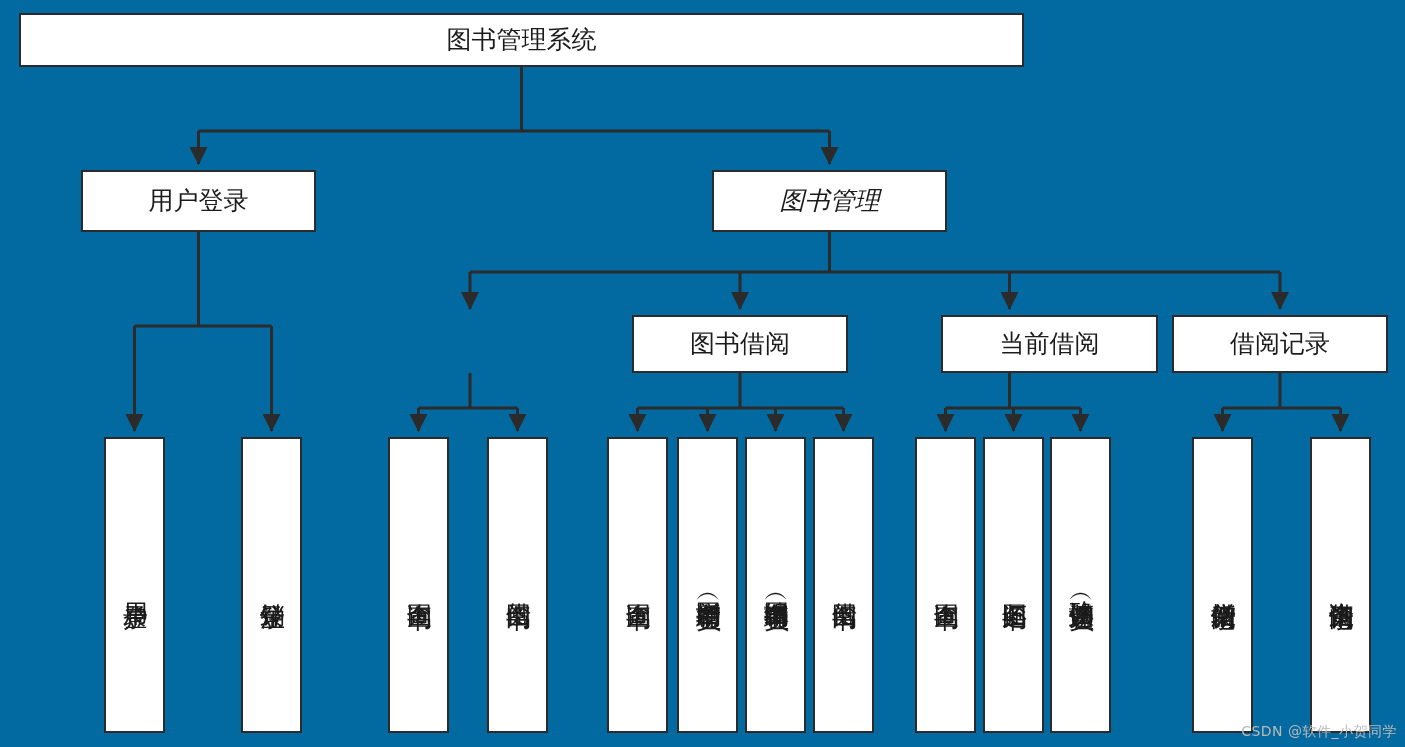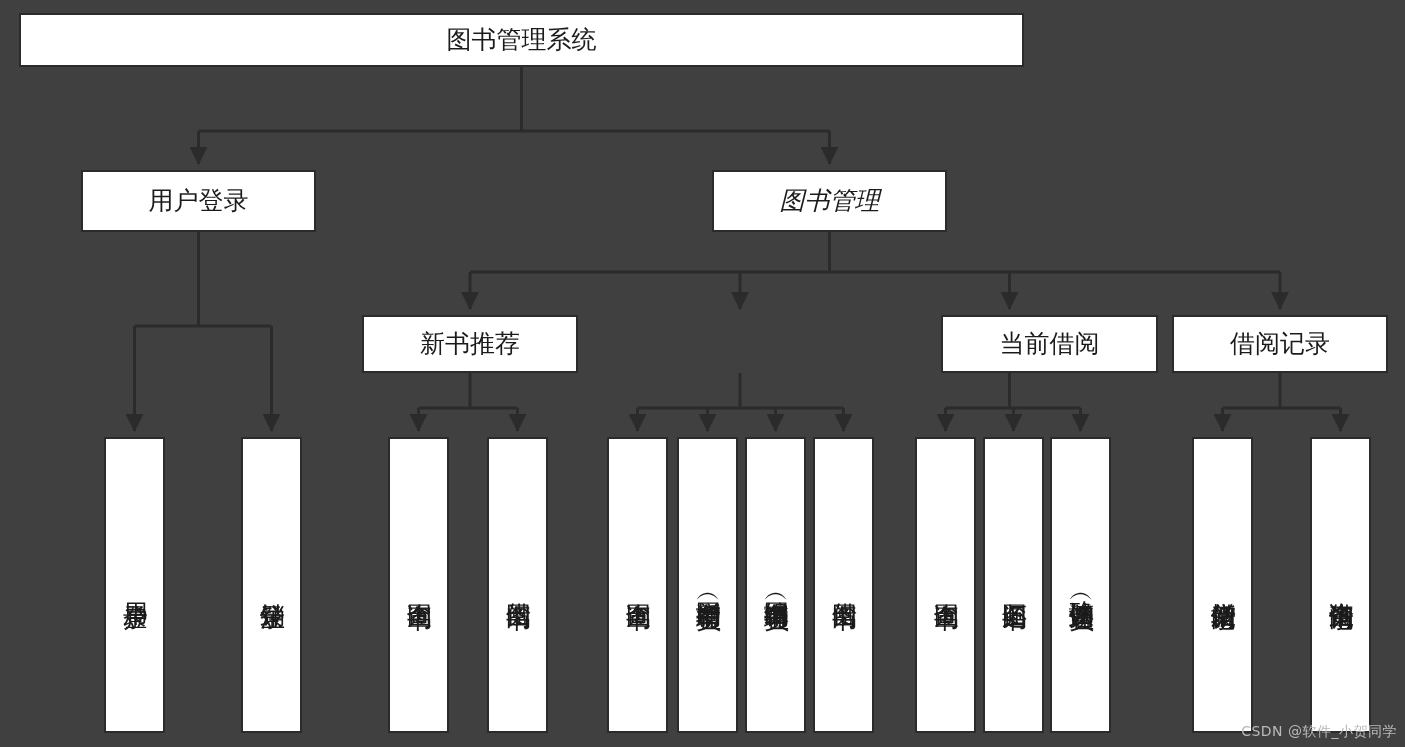--- a/index.html
+++ b/index.html
@@ -7,21 +7,21 @@
     padding: 0;
     background: #ffffff;
   }
   body {
     font-family: "DejaVu Sans", "Liberation Sans", sans-serif;
   }
   #canvas {
     position: relative;
     width: 1405px;
     height: 747px;
-    background: #404040;
+    background: #0369a1;
     overflow: hidden;
   }
   #wires {
     position: absolute;
     left: 0;
     top: 0;
     width: 1405px;
     height: 747px;
   }
   .node {
@@ -125,22 +125,22 @@
     <span>图书管理系统</span>
   </div>
 
   <div class="node horiz" style="left: 81px; top: 170px; width: 235px; height: 62px;">
     <span>用户登录</span>
   </div>
   <div class="node horiz" style="left: 712px; top: 170px; width: 235px; height: 62px; font-style: italic;">
     <span>图书管理</span>
   </div>
 
-  <div class="node horiz" style="left: 362px; top: 315px; width: 216px; height: 58px;">
-    <span>新书推荐</span>
+  <div class="node horiz" style="left: 632px; top: 315px; width: 216px; height: 58px;">
+    <span>图书借阅</span>
   </div>
   <div class="node horiz" style="left: 901px; top: 315px; width: 217px; height: 58px; margin-left: 40px;">
     <span>当前借阅</span>
   </div>
   <div class="node horiz" style="left: 1172px; top: 315px; width: 216px; height: 58px;">
     <span>借阅记录</span>
   </div>
 
   <div class="node vert" style="left: 104px; top: 437px; width: 61px; height: 296px;">
     <span class="vtext">用户登录</span>

